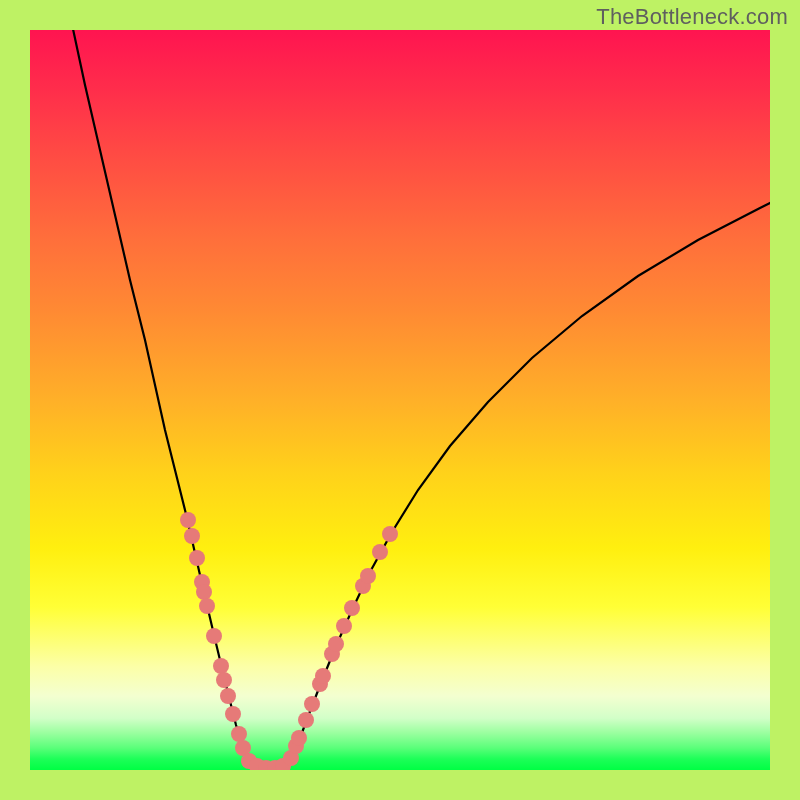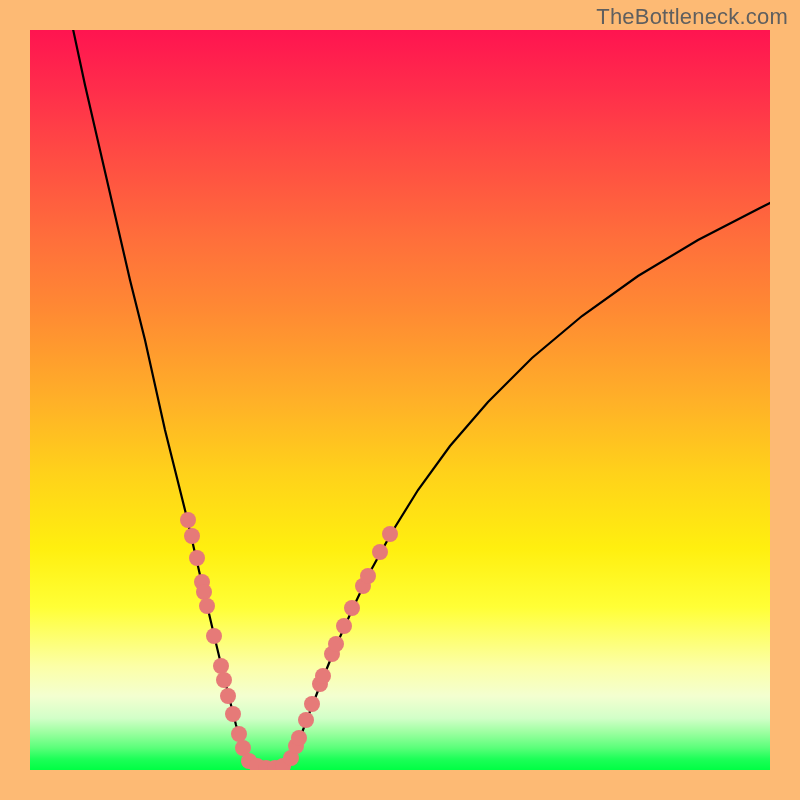--- a/index.html
+++ b/index.html
@@ -10,21 +10,21 @@
     background: #000;
     overflow: hidden;
     font-family: Arial, Helvetica, sans-serif;
   }
   .frame {
     position: absolute;
     top: 0;
     left: 0;
     width: 800px;
     height: 800px;
-    background: #fdba74;
+    background: #bef264;
   }
   .plot-area {
     position: absolute;
     top: 30px;
     left: 30px;
     width: 740px;
     height: 740px;
     overflow: hidden;
   }
   .gradient {

